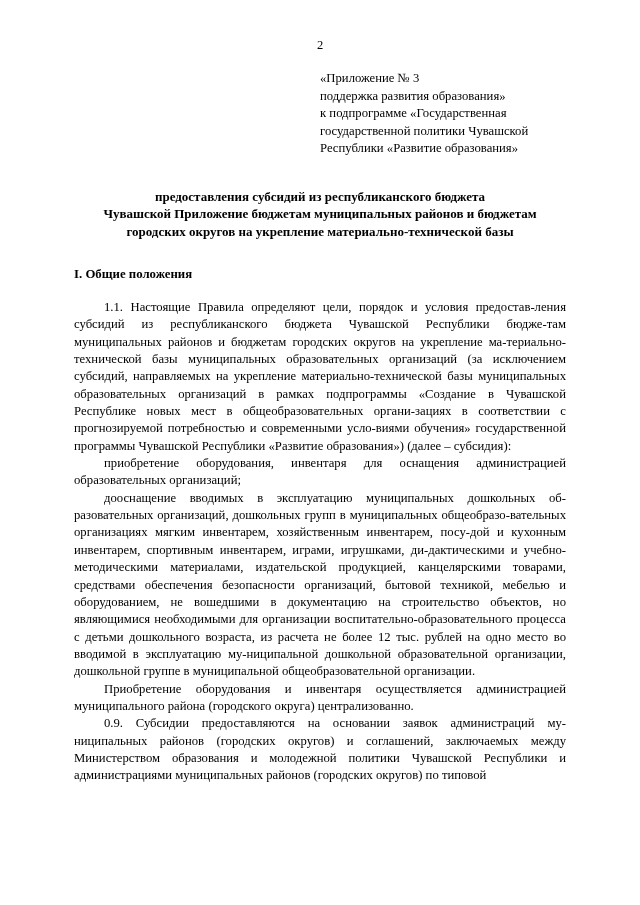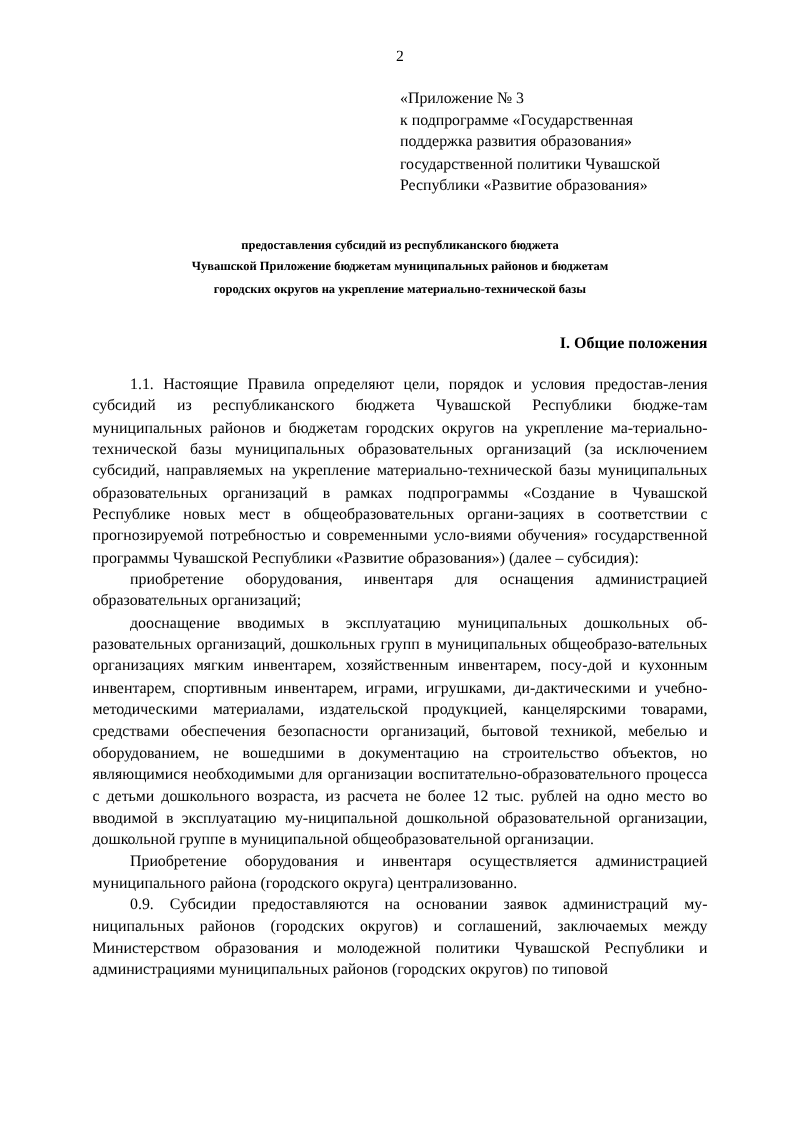--- a/index.html
+++ b/index.html
@@ -41,28 +41,28 @@
     text-align: center;
   }
   .rules-word {
     font-size: 13.2px;
     font-weight: bold;
     letter-spacing: 4px;
     line-height: 20px;
     margin-bottom: 3px;
   }
   .title-line {
-    font-size: 10px;
+    font-size: 13px;
     font-weight: bold;
     line-height: 17.5px;
   }
   .section-heading {
     margin-top: 26px;
     margin-bottom: 16px;
-    text-align: right;
+    text-align: left;
     font-size: 12.8px;
     font-weight: bold;
     line-height: 17px;
   }
   .body-text p {
     margin: 0;
     font-size: 12.7px;
     line-height: 17.35px;
     text-align: justify;
     text-indent: 30px;
@@ -72,22 +72,22 @@
 </style>
 </head>
 <body>
 
 <div class="page">
 
   <div class="page-number">2</div>
 
   <div class="appendix-block">
     <div>«Приложение № 3</div>
+    <div>поддержка развития образования»</div>
     <div>к подпрограмме «Государственная</div>
-    <div>поддержка развития образования»</div>
     <div>государственной политики Чувашской</div>
     <div>Республики «Развитие образования»</div>
   </div>
 
   <div class="title-block">
     <div class="title-line">предоставления субсидий из республиканского бюджета</div>
     <div class="title-line">Чувашской Приложение бюджетам муниципальных районов и бюджетам</div>
     <div class="title-line">городских округов на укрепление материально-технической базы</div>
   </div>
 

